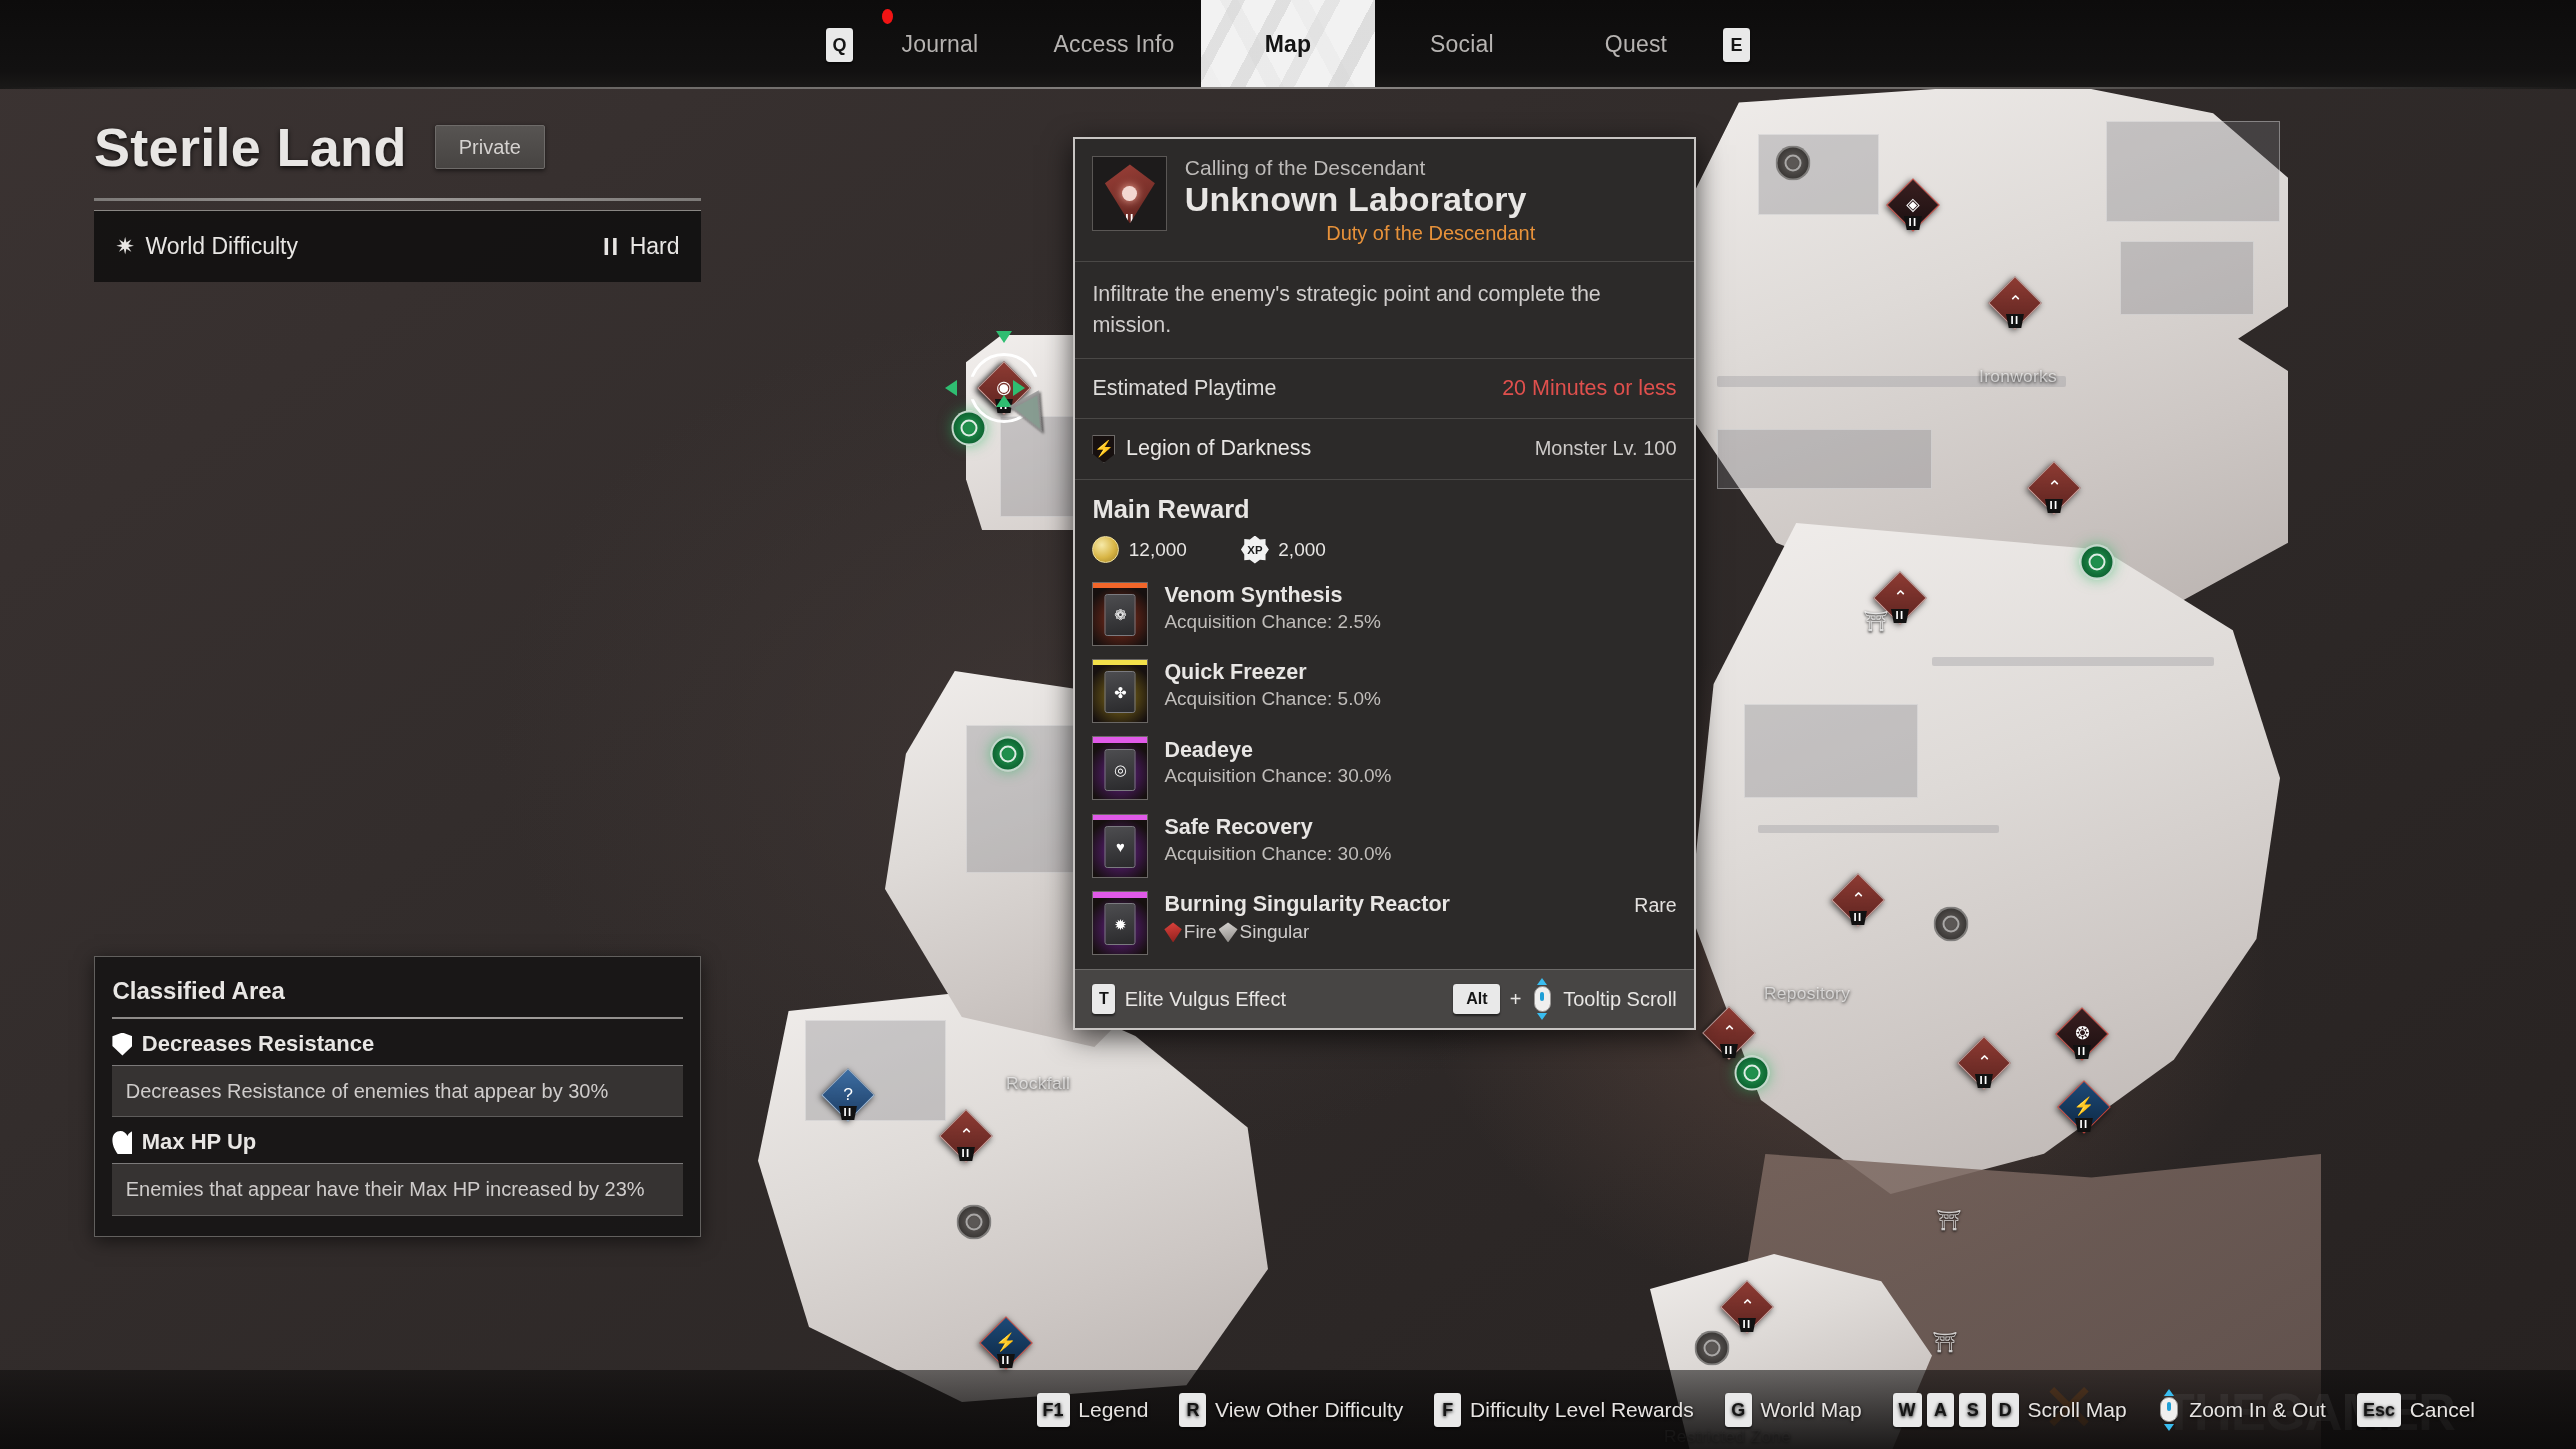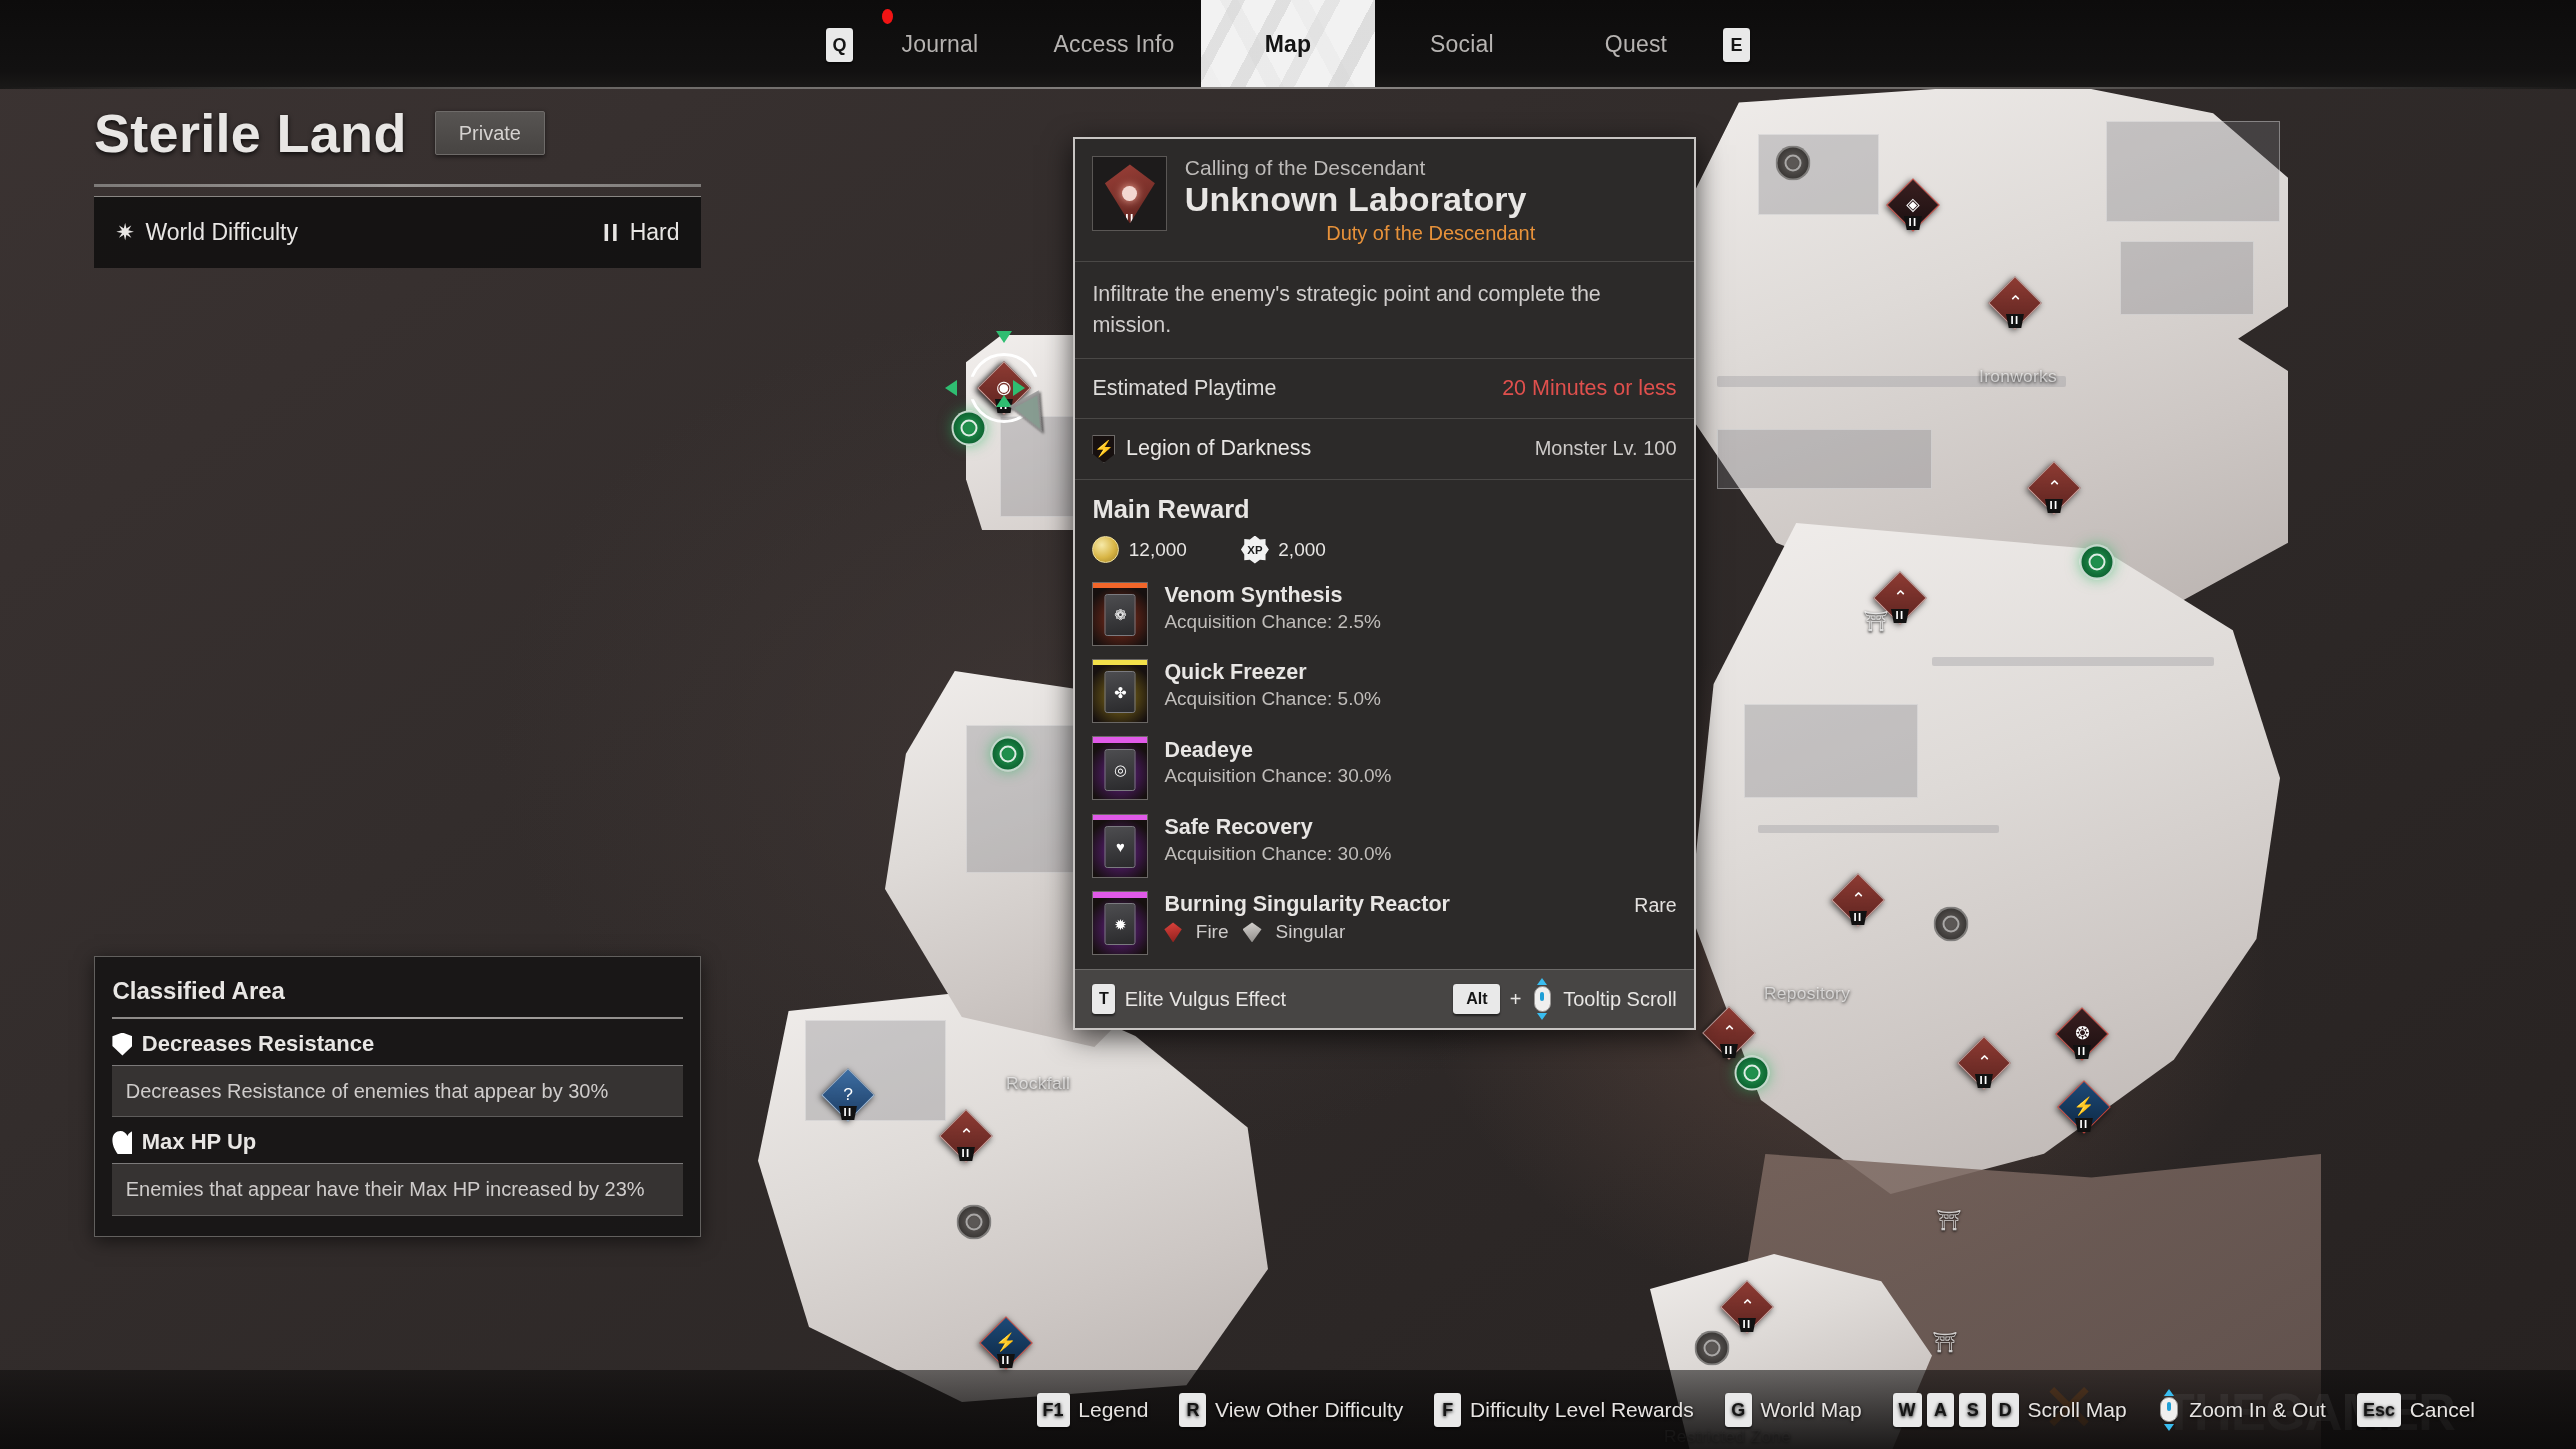--- a/index.html
+++ b/index.html
@@ -113,21 +113,21 @@
   }
   .keycap{
     display:inline-flex; align-items:center; justify-content:center;
     background:#e9e9e9; color:#151515; font-weight:bold; border-radius:3.4px;
     min-width:27px; height:34px; padding:0 6px; font-size:18px; line-height:1;
     box-shadow:0 1.3px 2px rgba(0,0,0,.5);
   }
   #notif-dot{ position:absolute; left:882px; top:9.4px; width:10.7px; height:14.8px; border-radius:50%; background:#f21414; }
 
   
-  #left-panel{ position:absolute; left:94px; top:102px; width:607px; z-index:30; }
+  #left-panel{ position:absolute; left:94px; top:116px; width:607px; z-index:30; }
   #title-row{ display:flex; align-items:center; gap:28px; }
   #zone-title{ font-size:54px; font-weight:bold; letter-spacing:0.3px; text-shadow:0 2px 5.4px rgba(0,0,0,.8); }
   #privacy-btn{
     background:linear-gradient(180deg,#575452,#474442); border:0.7px solid #6e6b69;
     color:#d5d2d0; font-size:20px; padding:9.4px 23px; border-radius:2px;
     box-shadow:0 1.3px 4px rgba(0,0,0,.5);
   }
   #title-rule{ margin-top:20px; height:2.7px; background:linear-gradient(90deg,#7d7a78,#9d9a98 50%,#7d7a78); }
   #difficulty-box{
     margin-top:9.4px; height:72px; background:rgba(14,13,13,.82);
@@ -206,21 +206,21 @@
     background:linear-gradient(180deg,#2a2a2a,#141414); }
   .item-thumb .topbar{ position:absolute; left:0; top:0; width:100%; height:5.4px; }
   .item-thumb .glow{ position:absolute; inset:5.4px 0 0 0; }
   .item-thumb .chip{ position:absolute; left:50%; top:52%; transform:translate(-50%,-50%);
     width:31px; height:42px; background:linear-gradient(170deg,#4d4d50,#2a2a2c);
     border:0.7px solid #7b7b80; border-radius:2.7px; display:flex; align-items:center; justify-content:center;
     color:#fff; font-size:14.8px; }
   .item-text{ flex:1; min-width:0; padding-top:1.3px; }
   .item-name{ font-size:21.5px; font-weight:bold; }
   .item-sub{ font-size:19px; color:#c0bdba; margin-top:2.7px; }
-  .item-attrs{ display:flex; align-items:center; gap:14px; margin-top:4px; font-size:19px; color:#cfcccb; }
+  .item-attrs{ display:flex; align-items:center; gap:2px; margin-top:4px; font-size:19px; color:#cfcccb; }
   .attr-fire{ width:17.4px; height:20px; background:linear-gradient(170deg,#e0443e,#8c1f1c);
     clip-path:polygon(50% 0,100% 34%,50% 100%,0 34%); }
   .attr-sing{ width:19px; height:20px; background:linear-gradient(170deg,#d9d6d3,#8d8a87);
     clip-path:polygon(50% 0,100% 34%,50% 100%,0 34%); }
   .item-rarity{ font-size:19.5px; color:#e3e0de; padding-top:2.7px; white-space:nowrap; }
   #tt-footer{ display:flex; align-items:center; justify-content:space-between;
     padding:12px 17.4px; background:#474544; border-top:1.3px solid #6c6a68; }
   .foot-grp{ display:flex; align-items:center; gap:9.4px; font-size:20px; }
   .keycap.sm{ min-width:23px; height:29.5px; font-size:16px; }
   .keycap.alt{ min-width:47px; }

